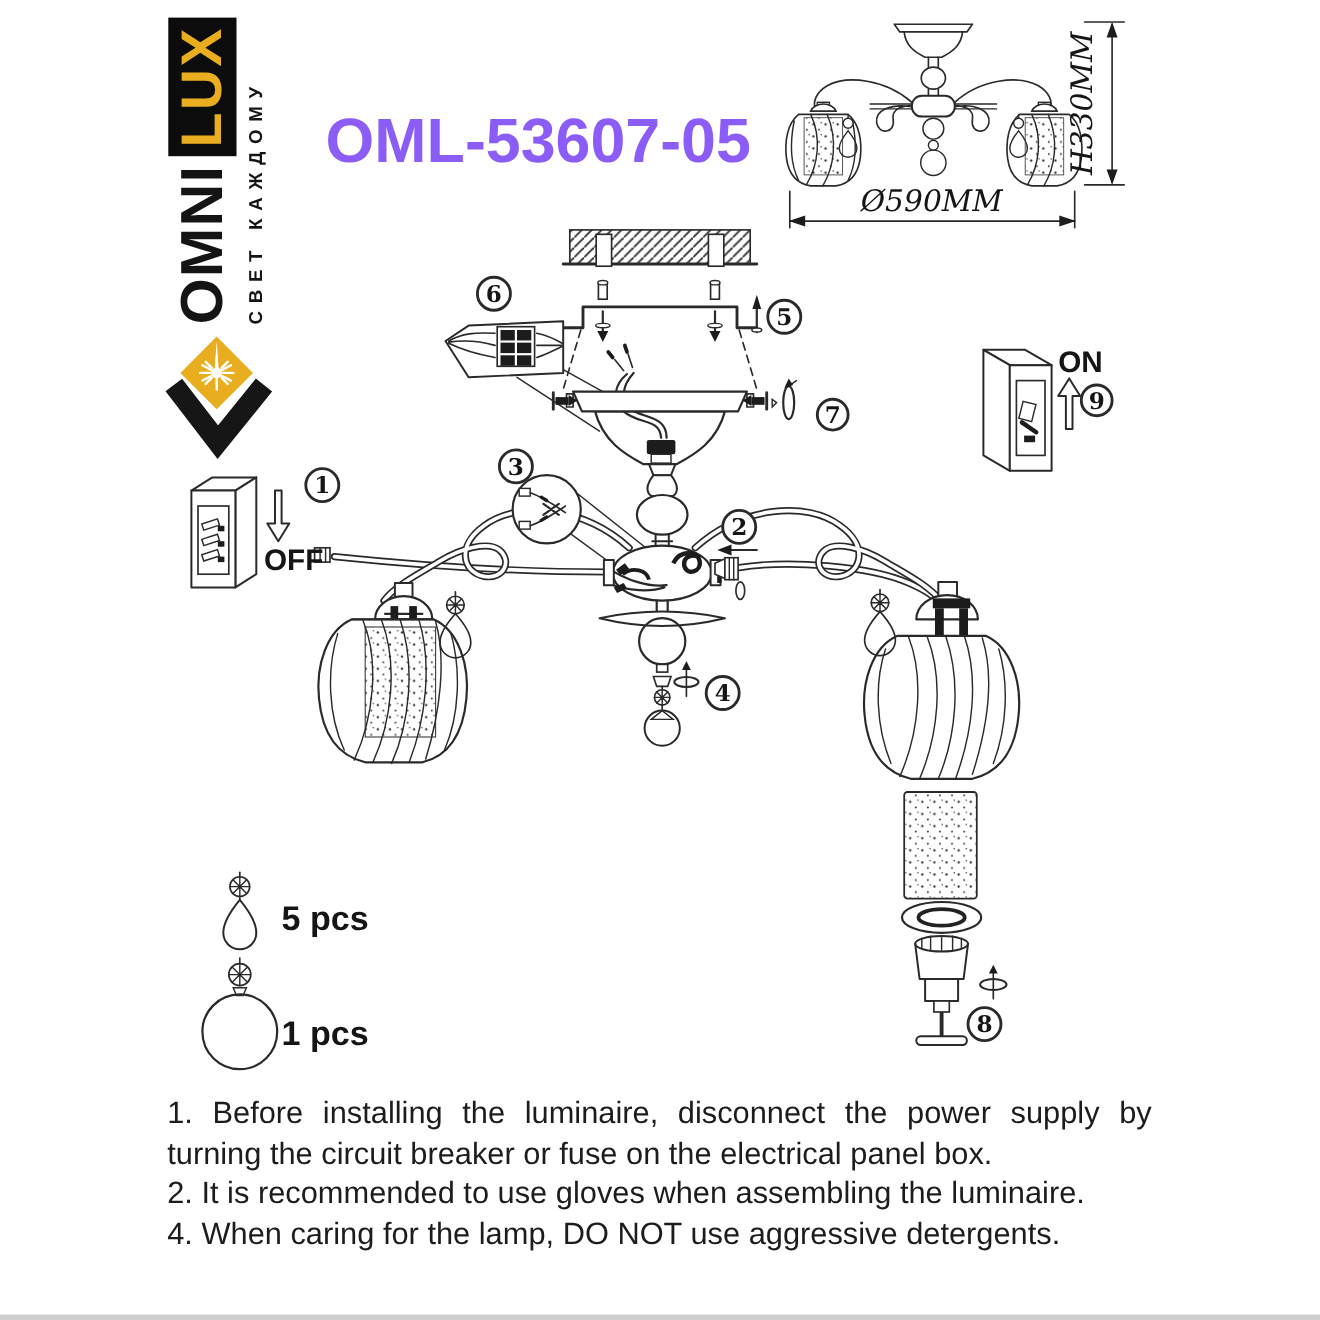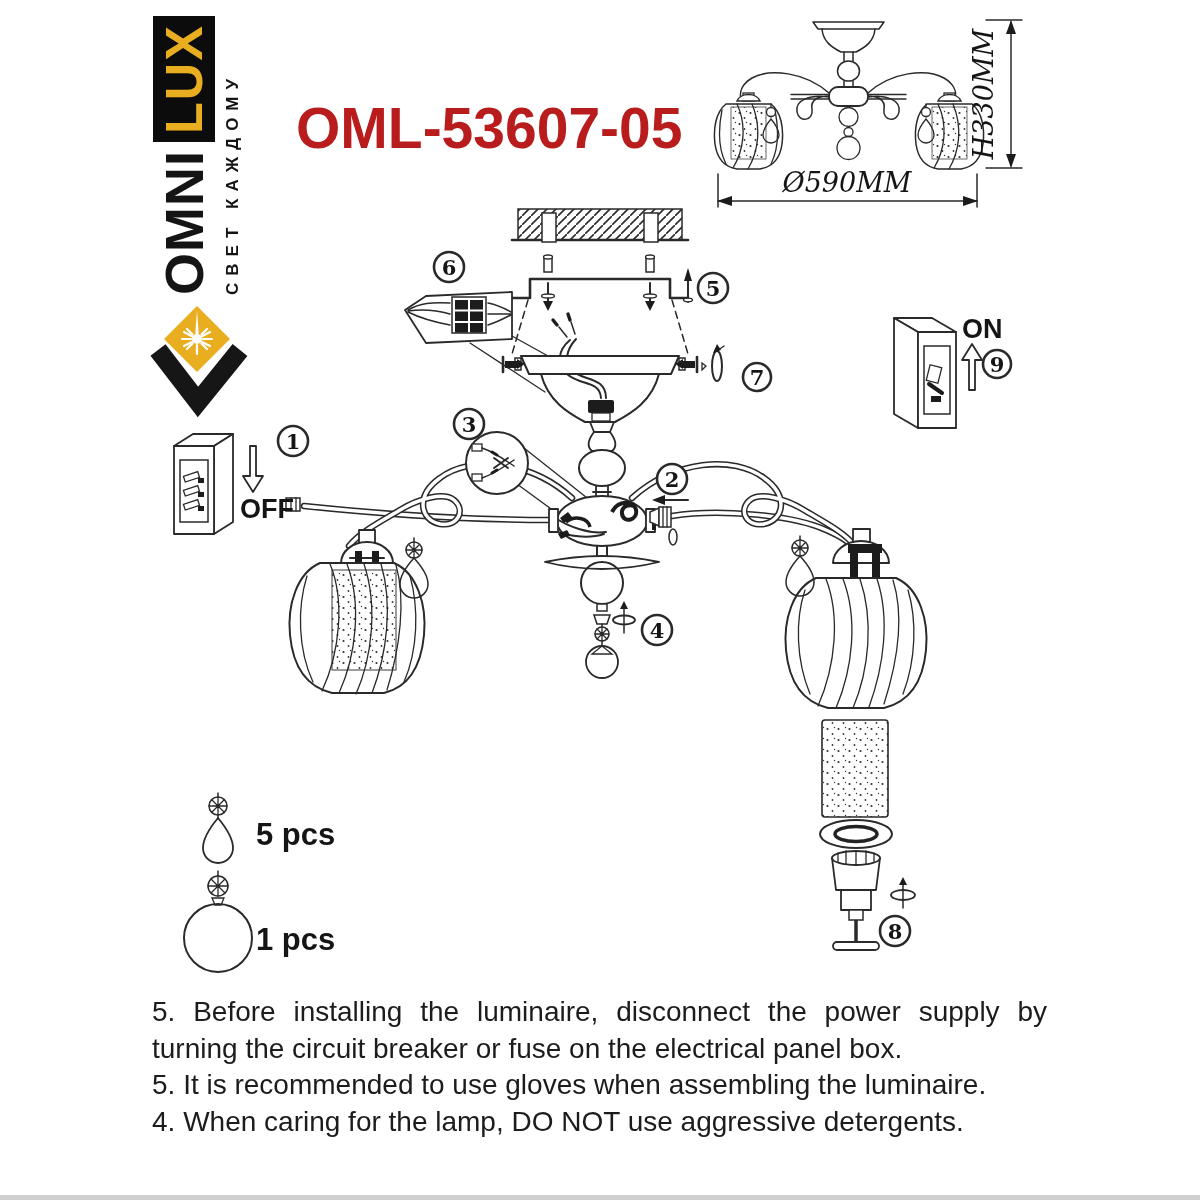--- a/index.html
+++ b/index.html
@@ -31,21 +31,21 @@
     transform-origin:0 0;transform:rotate(-90deg);display:flex;align-items:center;}
   .omni{font:bold 54px "Liberation Sans",sans-serif;letter-spacing:1px;color:#141414;}
   .lux-box{margin-left:8px;width:126px;height:62px;background:#0c0c0c;display:flex;
     align-items:center;justify-content:center;font:bold 52px "Liberation Sans",sans-serif;
     letter-spacing:2px;color:var(--color-brand_yellow,#E9AE1F);}
   .logo-tag{position:absolute;left:221px;top:295px;width:282px;height:24px;
     transform-origin:0 0;transform:rotate(-90deg);
     font:bold 17px "Liberation Sans",sans-serif;letter-spacing:7px;color:#141414;
     line-height:24px;white-space:nowrap;}
   .model{position:absolute;left:296px;top:95px;font:bold 57px "Liberation Sans",sans-serif;
-    color:#b91c1c;white-space:nowrap;}
+    color:#8b5cf6;white-space:nowrap;}
   .instructions{position:absolute;left:152px;top:994px;width:895px;
     font:28px/36.5px "Liberation Sans",sans-serif;color:#1c1c1c;}
   .instructions p{margin:0;text-align:justify;}
   .scan-edge{position:absolute;left:0;right:0;bottom:0;height:5px;background:#cfcfcf;z-index:3;}
 </style>
 </head>
 <body>
 
 <div class="stage">
 
@@ -445,19 +445,19 @@
   <span class="omni">OMNI</span>
   <span class="lux-box">
         <span>LUX</span>
       </span>
 </div>
 <div class="overlay logo-tag">СВЕТ КАЖДОМУ</div>
 
 <div class="overlay model">OML-53607-05</div>
 
 <div class="overlay instructions">
-  <p>5. Before installing the luminaire, disconnect the power supply by turning the circuit breaker or fuse on the electrical panel box.</p>
-  <p>5. It is recommended to use gloves when assembling the luminaire.</p>
+  <p>1. Before installing the luminaire, disconnect the power supply by turning the circuit breaker or fuse on the electrical panel box.</p>
+  <p>2. It is recommended to use gloves when assembling the luminaire.</p>
   <p>4. When caring for the lamp, DO NOT use aggressive detergents.</p>
 </div>
 
 <div class="scan-edge"></div>
 </div>
 
 </body></html>

